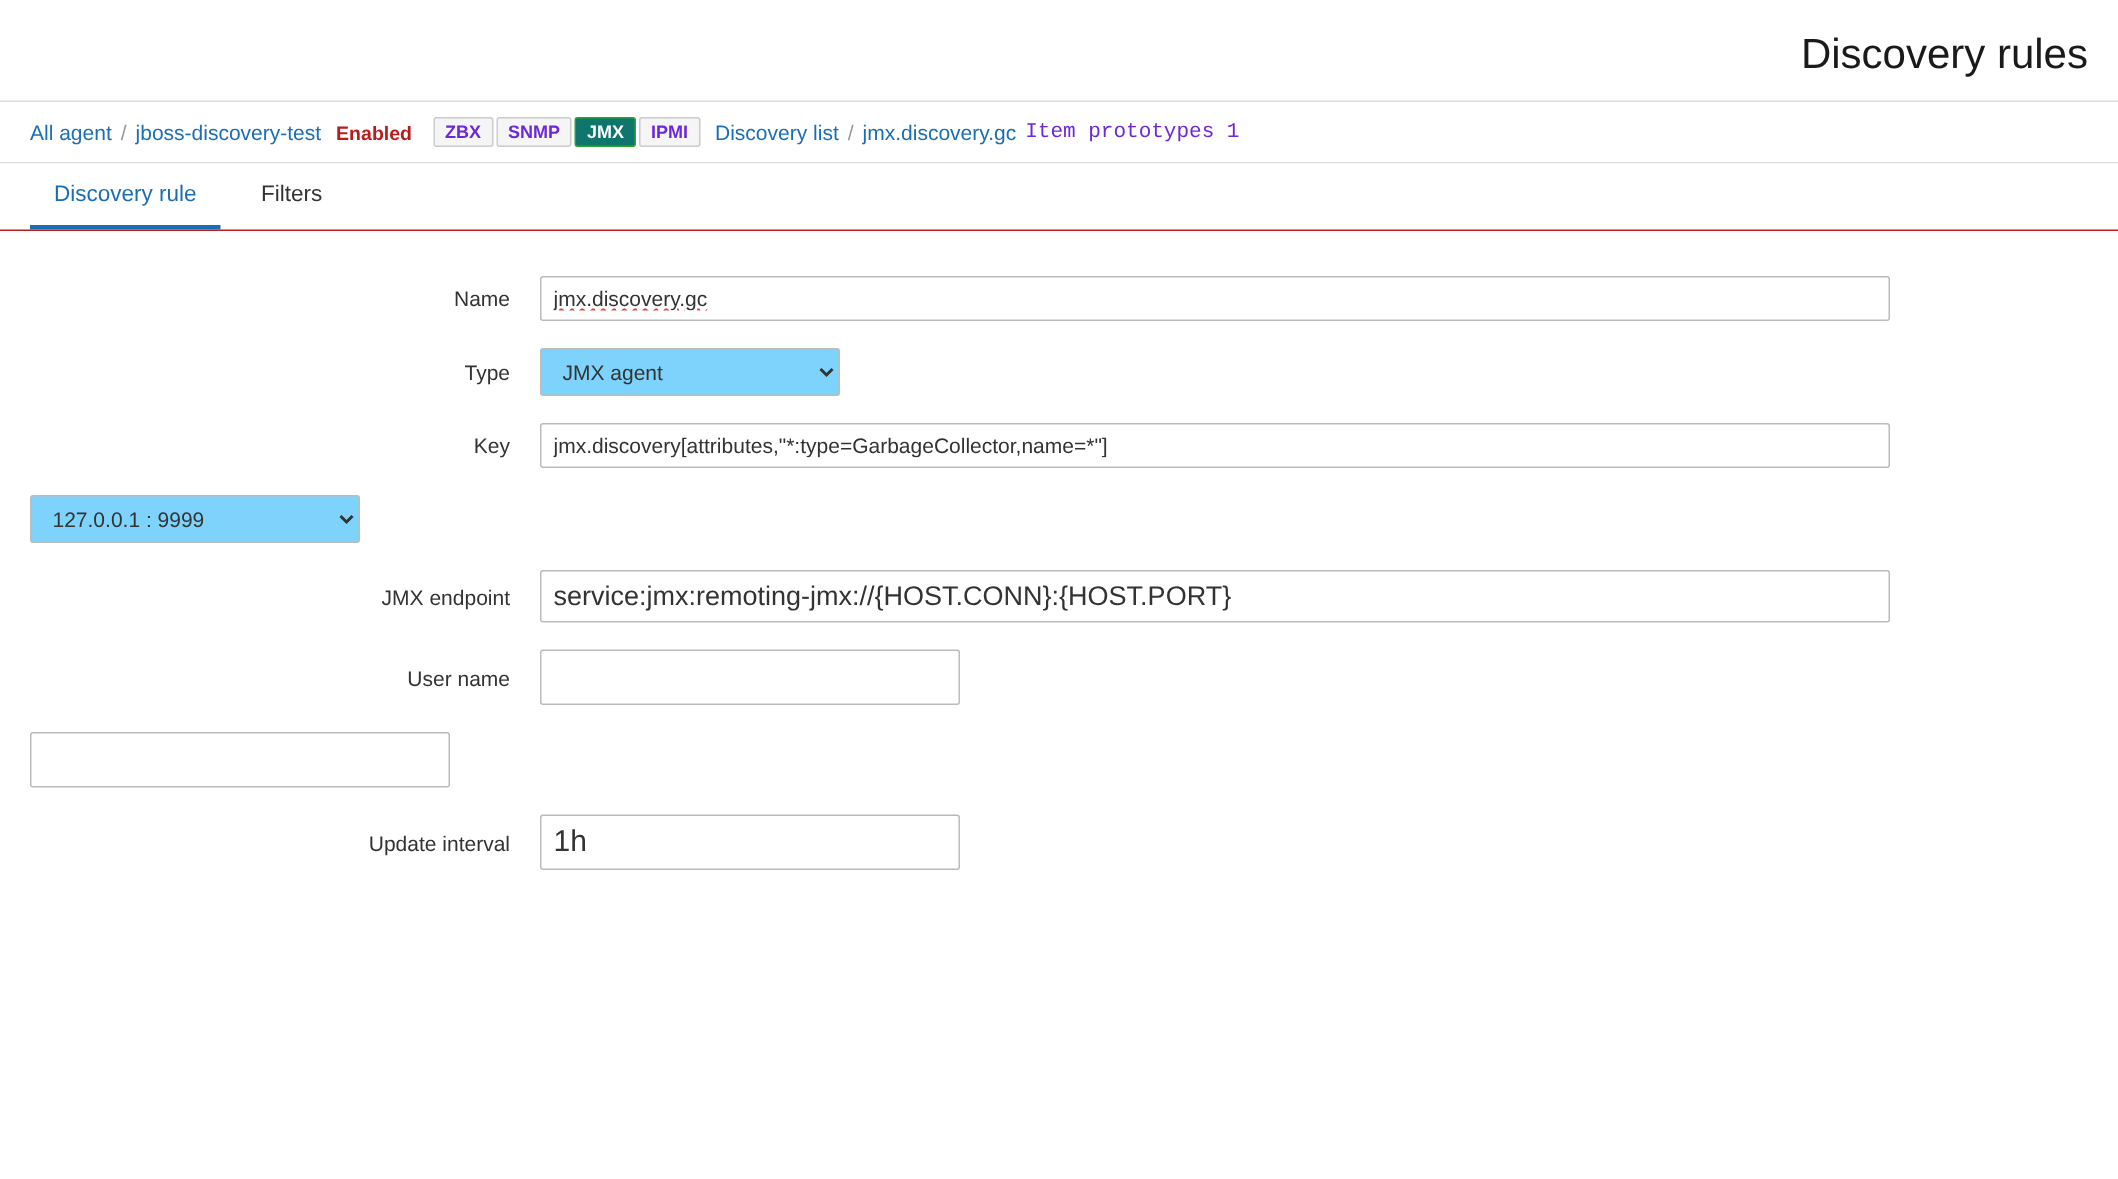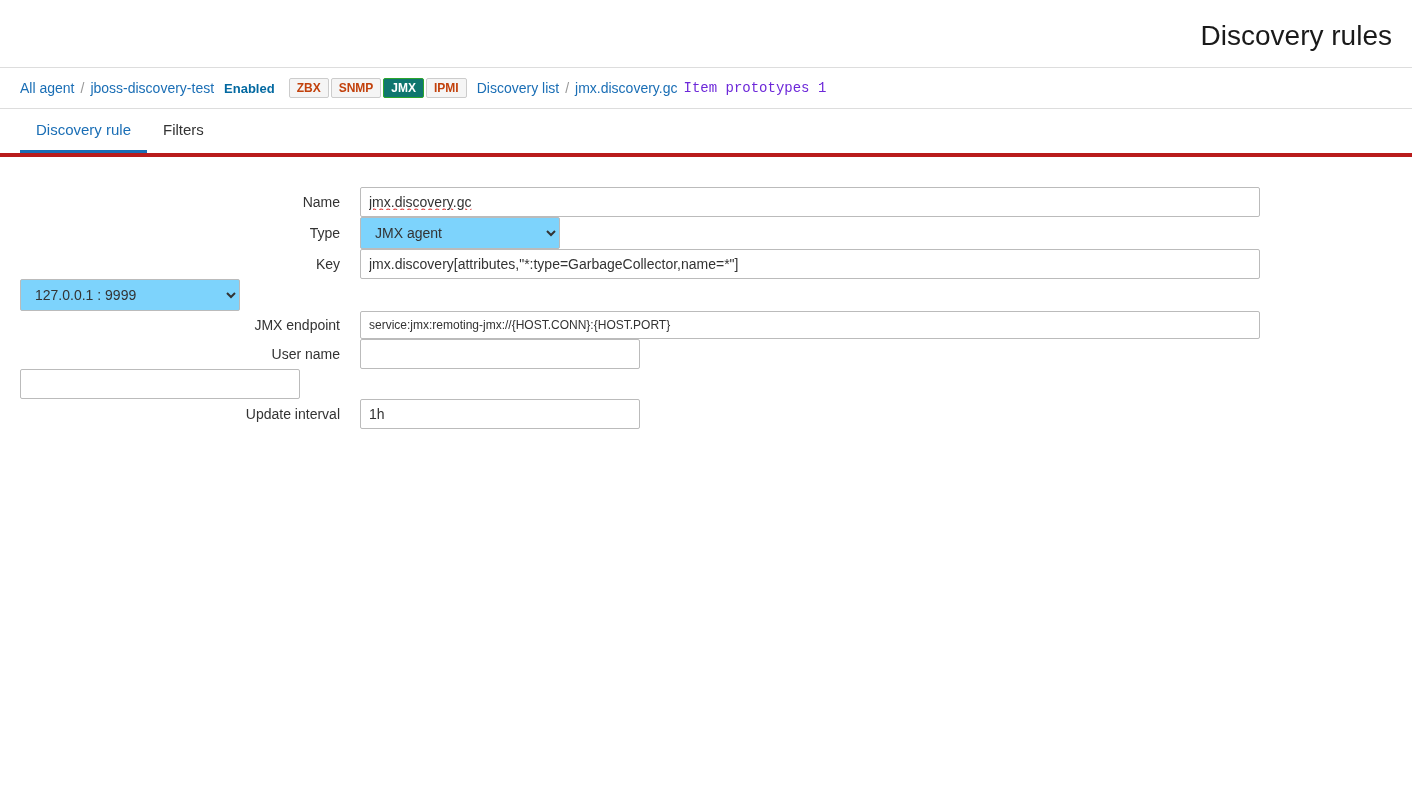--- a/index.html
+++ b/index.html
@@ -40,56 +40,56 @@
       text-decoration: none;
       font-size: 14px;
     }
     .breadcrumb-separator {
       color: #999;
       font-size: 14px;
     }
     .status-badge {
       font-size: 13px;
       font-weight: bold;
-      color: #0369a1;
+      color: #b91c1c;
       margin: 0 4px;
     }
     .protocol-badges {
       display: flex;
       gap: 2px;
       align-items: center;
       margin: 0 4px;
     }
     .protocol-badge {
       display: inline-block;
       padding: 2px 7px;
       font-size: 12px;
       font-weight: bold;
       border: 1px solid #ccc;
       border-radius: 2px;
-      color: #c2410c;
+      color: #6d28d9;
       background: #f5f5f5;
     }
     .protocol-badge.active {
       background: #0f766e;
       color: #fff;
       border-color: #2ca52c;
     }
     .item-prototypes-link {
       color: #6d28d9;
       text-decoration: none;
       font-size: 14px;
       font-family: Liberation Mono, monospace;
     }
     .tabs-bar {
       background: #fff;
       padding: 0 20px;
-      border-bottom: 4px solid #b91c1c;
-      display: flex;
-      gap: 0;
+      border-bottom: 1px solid #b91c1c;
+      display: flex;
+      gap: 11px;
     }
     .tab {
       padding: 12px 16px;
       font-size: 15px;
       cursor: pointer;
       color: #333;
       border-bottom: 3px solid transparent;
       text-decoration: none;
     }
     .tab.active {
@@ -97,36 +97,37 @@
       border-bottom: 3px solid #1a6eb5;
       font-weight: normal;
     }
     .form-content {
       background: #fff;
       padding: 30px 20px 30px 20px;
     }
     .form-row {
       display: flex;
       align-items: center;
+      margin-bottom: 18px;
     }
     .form-label {
       width: 340px;
       text-align: right;
       padding-right: 20px;
       font-size: 14px;
       color: #333;
       flex-shrink: 0;
     }
     .form-field {
       flex: 1;
     }
     .text-input-short {
       width: 280px;
       padding: 6px 8px;
-      font-size: 14px;
+      font-size: 20px;
       border: 1px solid #bbb;
       border-radius: 2px;
       outline: none;
       color: #333;
     }
     .name-input {
       width: 900px;
       padding: 6px 8px;
       font-size: 14px;
       border: 1px solid #bbb;
@@ -139,21 +140,21 @@
       padding: 6px 8px;
       font-size: 14px;
       border: 1px solid #bbb;
       border-radius: 2px;
       outline: none;
       color: #333;
     }
     .jmx-input {
       width: 900px;
       padding: 6px 8px;
-      font-size: 12px;
+      font-size: 18px;
       border: 1px solid #bbb;
       border-radius: 2px;
       outline: none;
       color: #333;
     }
     .select-field {
       padding: 6px 28px 6px 10px;
       font-size: 14px;
       border: 1px solid #bbb;
       border-radius: 2px;

